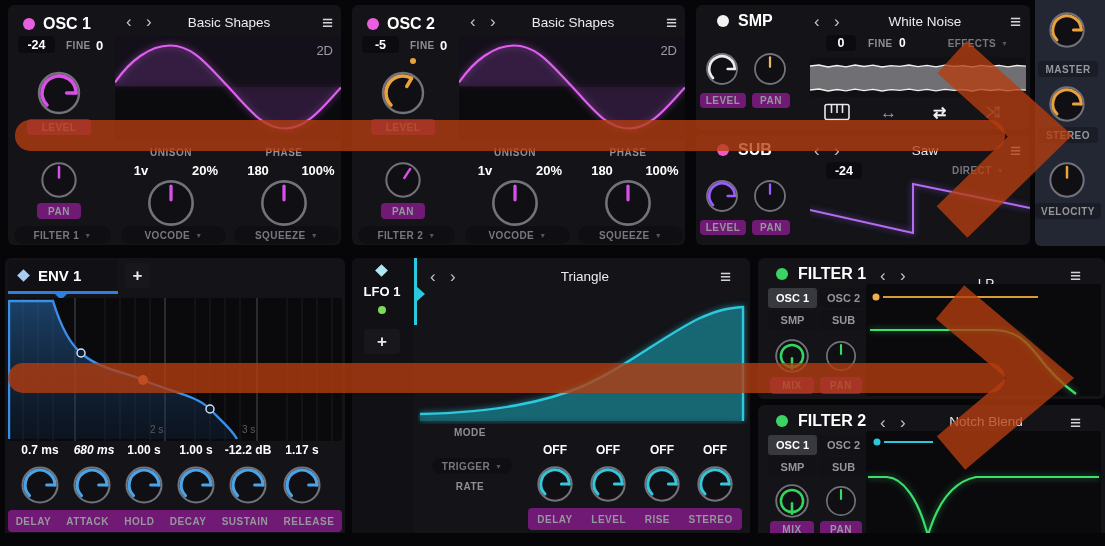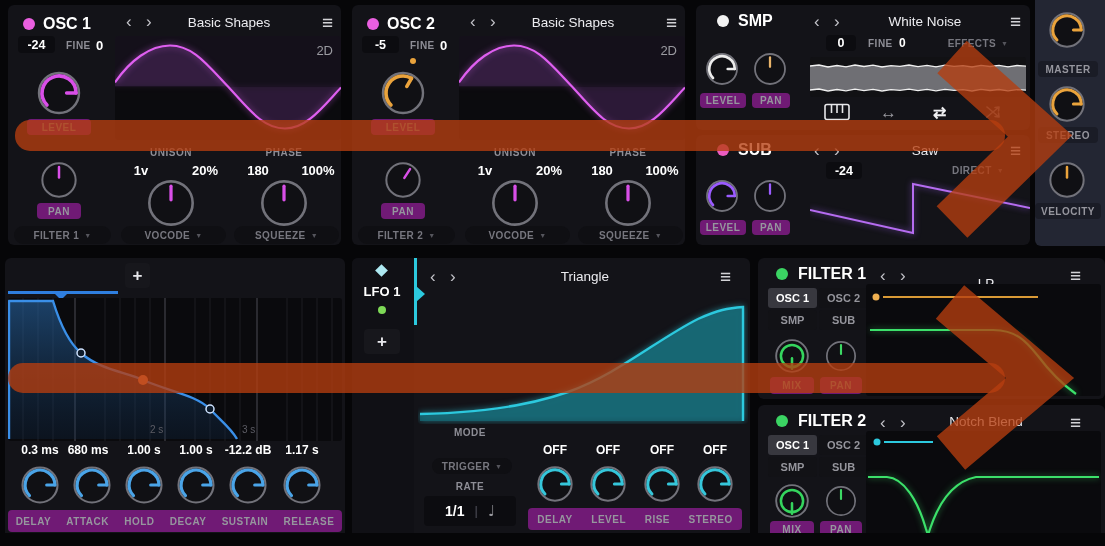--- a/index.html
+++ b/index.html
@@ -287,20 +287,24 @@
     <div class="knob" style="left:12px;top:160px;width:40px;height:40px;">
         <svg viewBox="0 0 48 48" style="width: 100%; height: 100%; display: block;">
           <circle cx="24" cy="24" r="20" fill="#101014" stroke="#72727a" stroke-width="2.4"></circle>
           <line x1="24" y1="8.5" x2="24" y2="21" stroke="#eaa33c" stroke-width="3" stroke-linecap="round" transform="rotate(0 24 24)"></line>
         </svg>
       </div>
     <div class="ab lblbox" style="left:0px;top:203px;width:66px;height:16px;background:#1a1c26;">VELOCITY</div>
   </div>
 
   <div class="panel" style="left:5px;top:258px;width:340px;height:283px;">
+    <div class="ab" style="left:3px;top:2px;width:110px;height:31px;background:#101015;border-radius:4px 4px 0 0;">
+      <div class="ab" style="left:11px;top:11px;width:9px;height:9px;background:#a9cdf1;transform:rotate(45deg);"></div>
+      <div class="ab ttl" style="left:30px;top:7px;font-size:15px;">ENV 1</div>
+    </div>
     <div class="ab" style="left:3px;top:33px;width:110px;height:3px;background:#2f7fe0;"></div>
     <div class="ab" style="left:50px;top:36px;width:0;height:0;border-left:6px solid transparent;border-right:6px solid transparent;border-top:6px solid #2f7fe0;"></div>
     <div class="ab plusbtn" style="left:120px;top:5px;width:25px;height:25px;">+</div>
 
     <div class="disp" style="left:3px;top:40px;width:334px;height:143px;background:#0a0a0d;">
       <svg width="334" height="143" viewBox="0 0 334 143">
         <g stroke="#1d1d23" stroke-width="1">
           <line x1="15" y1="0" x2="15" y2="143"></line>
             <line x1="30" y1="0" x2="30" y2="143"></line>
             <line x1="45" y1="0" x2="45" y2="143"></line>
@@ -332,22 +336,22 @@
         <path d="M1,141 L1,3 L45,3 C52,26 60,44 73,55 C92,72 118,74 135,82 C160,93 188,97 202,111 C212,122 223,130 229,141" fill="none" stroke="#3a8fe8" stroke-width="2.4"></path>
         <circle cx="73" cy="55" r="4" fill="#0d1b2b" stroke="#cfe3ff" stroke-width="1.5"></circle>
         <circle cx="202" cy="111" r="4" fill="#0d1b2b" stroke="#cfe3ff" stroke-width="1.5"></circle>
         <circle cx="135" cy="82" r="5" fill="#e8875a"></circle>
       </svg>
       <div class="ab" style="left:52px;top:126px;font-size:10px;color:#5c5c64;margin-top:22px;">1 s</div>
       <div class="ab" style="left:142px;top:126px;font-size:10px;color:#5c5c64;">2 s</div>
       <div class="ab" style="left:234px;top:126px;font-size:10px;color:#5c5c64;">3 s</div>
     </div>
 
-    <div class="ab val ctr" style="left:35px;top:185px;font-size:12px;">0.3 ms</div>
-    <div class="ab val ctr" style="left:83px;top:185px;font-size:12px;">680 ms</div>
+    <div class="ab val ctr" style="left:35px;top:185px;font-size:12px;">0.7 ms</div>
+    <div class="ab val ctr" style="left:89px;top:185px;font-size:12px;font-style:italic;">680 ms</div>
     <div class="ab val ctr" style="left:139px;top:185px;font-size:12px;">1.00 s</div>
     <div class="ab val ctr" style="left:191px;top:185px;font-size:12px;">1.00 s</div>
     <div class="ab val ctr" style="left:243px;top:185px;font-size:12px;">-12.2 dB</div>
     <div class="ab val ctr" style="left:297px;top:185px;font-size:12px;">1.17 s</div>
 
     <div class="knob" style="left:14px;top:206px;width:42px;height:42px;">
         <svg viewBox="0 0 48 48" style="width: 100%; height: 100%; display: block;">
           <circle cx="24" cy="24" r="20" fill="#101014" stroke="#72727a" stroke-width="2.4"></circle>
           <path d="M11.979184719828693,36.020815280171306 A17,17 0 1 1 41,23.999999999999996" fill="none" stroke="#4aa4e8" stroke-width="3.6" stroke-linecap="round"></path>
           <line x1="41" y1="23.999999999999996" x2="31.65" y2="24" stroke="#4aa4e8" stroke-width="3.6" stroke-linecap="round"></line>
@@ -420,25 +424,20 @@
         <path d="M2,150 C60,149 110,142 150,128 C200,110 240,75 280,55 C300,46 310,44 325,43 L325,157" fill="none" stroke="#2cc9de" stroke-width="2.4"></path>
       </svg>
     </div>
 
     <div class="ab slabel ctr" style="left:118px;top:169px;">MODE</div>
     <div class="ab pill" style="left:80px;top:200px;width:80px;height:16px;">
       <span>TRIGGER</span>
         <span class="dd">▼</span>
     </div>
     <div class="ab slabel ctr" style="left:118px;top:223px;">RATE</div>
-    <div class="ab vbox" style="left:72px;top:238px;width:92px;height:30px;gap:10px;">
-      <span style="font-size:14px;">1/1</span>
-      <span style="color:#3a3a42;">|</span>
-      <span class="notef" style="color:#9a9aa0;font-size:15px;font-weight:normal;">♩</span>
-    </div>
 
     <div class="ab val ctr" style="left:203px;top:185px;font-size:12px;">OFF</div>
     <div class="ab val ctr" style="left:256px;top:185px;font-size:12px;">OFF</div>
     <div class="ab val ctr" style="left:310px;top:185px;font-size:12px;">OFF</div>
     <div class="ab val ctr" style="left:363px;top:185px;font-size:12px;">OFF</div>
     <div class="knob" style="left:183px;top:206px;width:40px;height:40px;">
         <svg viewBox="0 0 48 48" style="width: 100%; height: 100%; display: block;">
           <circle cx="24" cy="24" r="20" fill="#101014" stroke="#72727a" stroke-width="2.4"></circle>
           <path d="M11.979184719828693,36.020815280171306 A17,17 0 1 1 41,23.999999999999996" fill="none" stroke="#35c6da" stroke-width="3.6" stroke-linecap="round"></path>
           <line x1="41" y1="23.999999999999996" x2="31.65" y2="24" stroke="#35c6da" stroke-width="3.6" stroke-linecap="round"></line>

